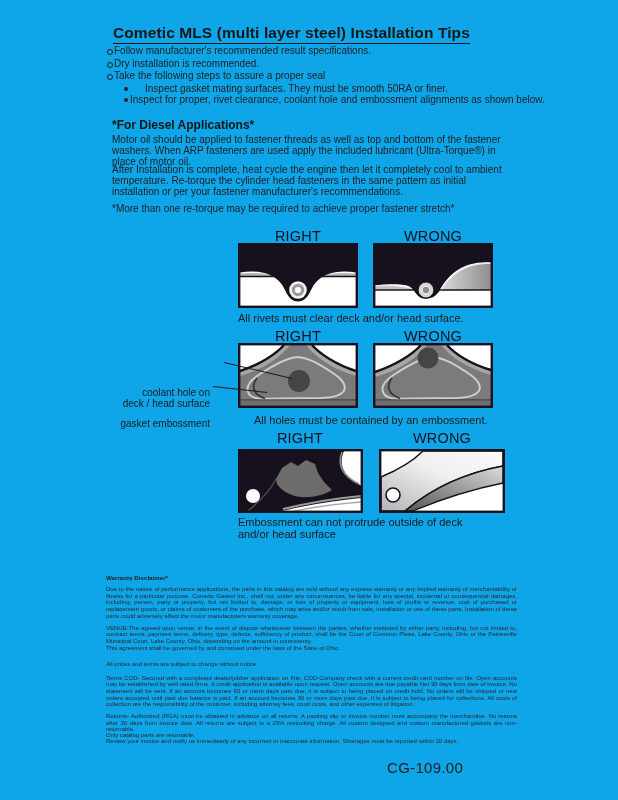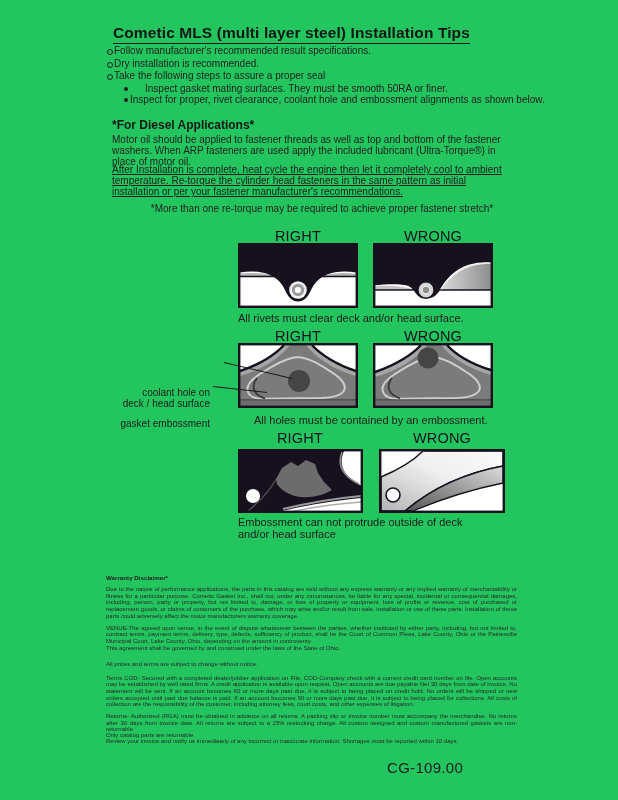--- a/index.html
+++ b/index.html
@@ -1,17 +1,17 @@
 <!DOCTYPE html>
 <html><head>
 <meta charset="utf-8">
 <style>
   html,body{margin:0;padding:0;background:#ffffff;}
   .page{
-    position:relative;width:618px;height:800px;background:#22c55e;overflow:hidden;
+    position:relative;width:618px;height:800px;background:#0ea5e9;overflow:hidden;
     font-family:"Liberation Sans", sans-serif;color:#1f1f1f;
   }
   .abs{position:absolute;}
   .title{
     font-size:15.5px;font-weight:bold;color:#161616;
     border-bottom:1.8px solid #161616;padding-bottom:1px;display:inline-block;
     letter-spacing:0.1px;
   }
   .body-line{font-size:10px;line-height:12px;color:#1f1f1f;}
   .marker-open{width:4px;height:4px;border:1.1px solid #222;border-radius:50%;}
@@ -47,22 +47,22 @@
 
     <div class="abs marker-fill" style="left:124px;top:86.5px;"></div>
     <div class="abs body-line" style="left:130px;top:82.5px;margin-left:15px;">Inspect gasket mating surfaces.  They must be smooth 50RA or finer.</div>
 
     <div class="abs marker-fill" style="left:124px;top:98px;"></div>
     <div class="abs body-line" style="left:130px;top:94px;">Inspect for proper, rivet clearance, coolant hole and embossment alignments as shown below.</div>
   </div>
 
   <div class="abs para" style="left:112px;top:134px;width:400px;">Motor oil should be applied to fastener threads as well as top and bottom of the fastener washers. When ARP fasteners are used apply the included lubricant (Ultra-Torque®) in place of motor oil.</div>
   <div class="abs diesel-h" style="left:112px;top:118px;">*For Diesel Applications*</div>
-  <div class="abs para" style="left:112px;top:164px;width:400px;text-decoration:underline;">After Installation is complete, heat cycle the engine then let it completely cool to ambient temperature. Re-torque the cylinder head fasteners in the same pattern as initial installation or per your fastener manufacturer's recommendations.</div>
-  <div class="abs para" style="left:112px;top:203px;width:420px;text-align:center;">*More than one re-torque may be required to achieve proper fastener stretch*</div>
+  <div class="abs para" style="left:112px;top:164px;width:400px;">After Installation is complete, heat cycle the engine then let it completely cool to ambient temperature. Re-torque the cylinder head fasteners in the same pattern as initial installation or per your fastener manufacturer's recommendations.</div>
+  <div class="abs para" style="left:112px;top:203px;width:420px;">*More than one re-torque may be required to achieve proper fastener stretch*</div>
 
   <div class="abs dlabel" style="left:298px;top:228px;">RIGHT</div>
   <div class="abs dlabel" style="left:433px;top:228px;">WRONG</div>
 
   <div class="abs" style="left:238px;top:243px;">
     <svg width="120" height="65" viewBox="0 0 120 65">
       <rect x="0" y="0" width="120" height="65" fill="#ffffff"></rect>
       <path d="M2,33.5 L39,33.5 C29,30.3 13,29.2 2,30.6 Z" fill="#b6b6b6"></path>
       <path d="M81,33.5 L118,33.5 L118,30.6 C107,29.2 91,30.3 81,33.5 Z" fill="#b6b6b6"></path>
       <line x1="2" y1="33.5" x2="118" y2="33.5" stroke="#17111d" stroke-width="1.4"></line>

